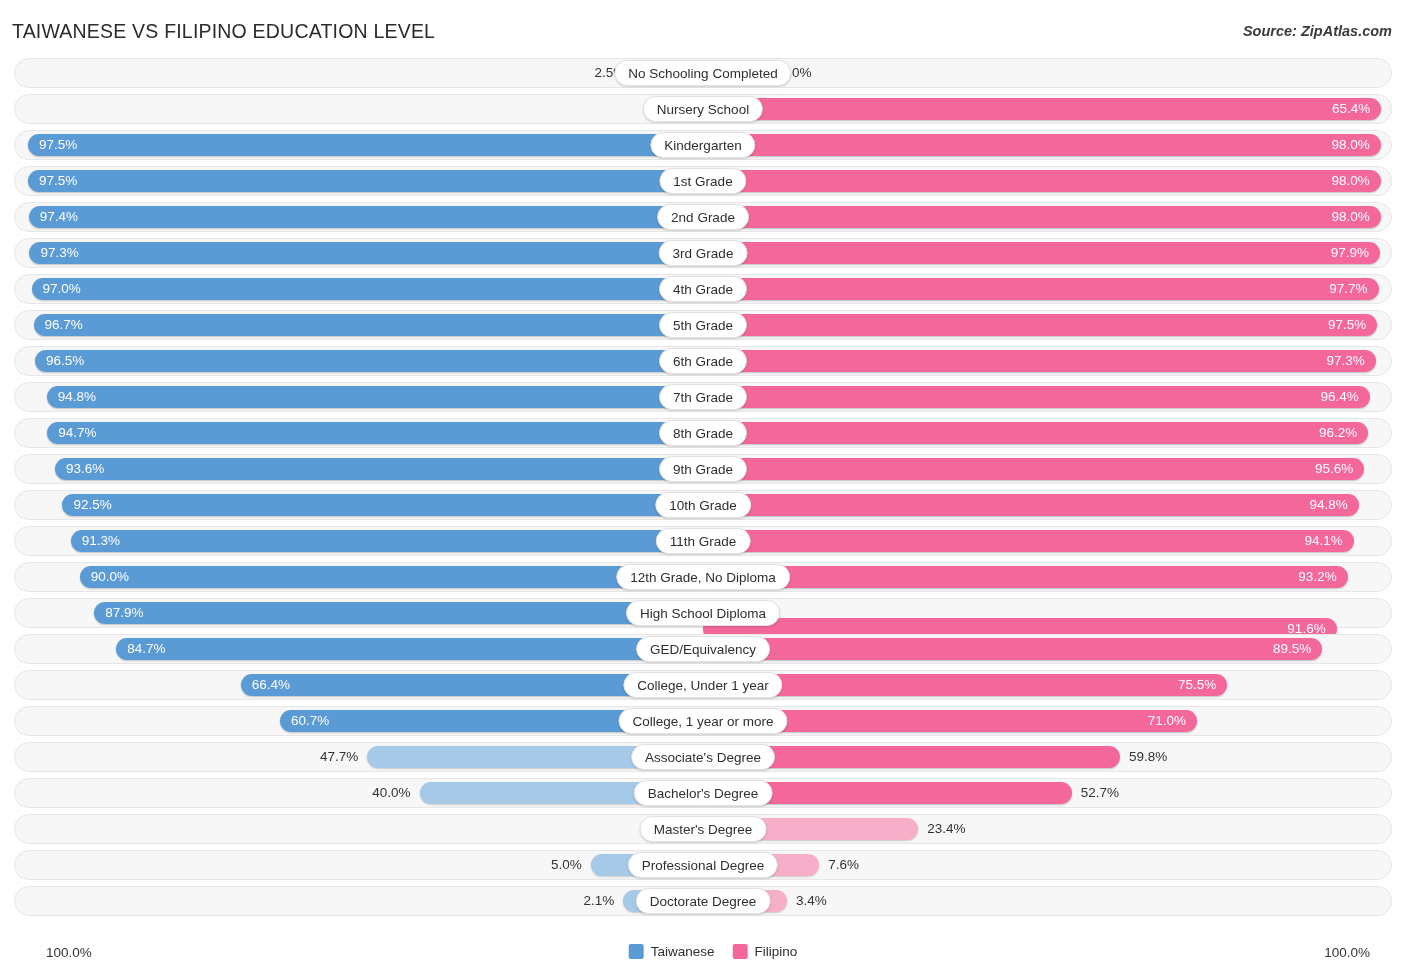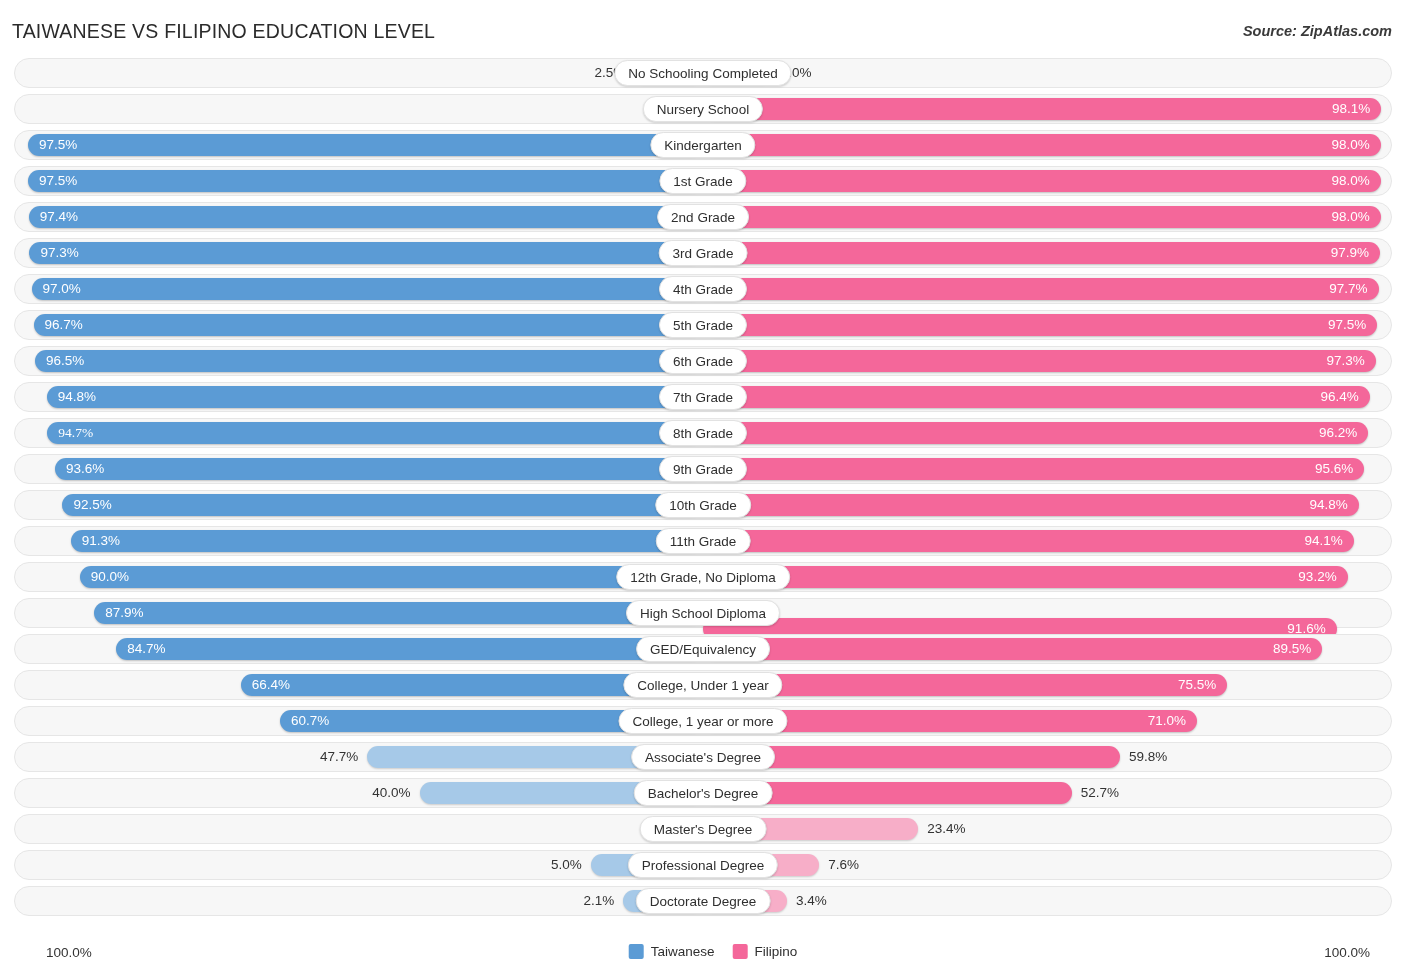--- a/index.html
+++ b/index.html
@@ -123,21 +123,21 @@
         <div class="half right">
           <div class="bar right pink-light" style="width: 10%;">
             <span class="val right outside">2.0%</span>
           </div>
         </div>
         <div class="cat-pill">No Schooling Completed</div>
       </div>
       <div class="row">
         <div class="half right">
           <div class="bar right pink" style="width: 98.6%;">
-            <span class="val right inside">98.1%</span>
+            <span class="val right inside">65.4%</span>
           </div>
         </div>
         <div class="cat-pill">Nursery School</div>
       </div>
       <div class="row">
         <div class="half left">
           <div class="bar left blue" style="width: 98.1%;">
             <span class="val left inside">97.5%</span>
           </div>
         </div>
@@ -234,21 +234,21 @@
         </div>
         <div class="half right">
           <div class="bar right pink" style="width: 96.9%;">
             <span class="val right inside">96.4%</span>
           </div>
         </div>
         <div class="cat-pill">7th Grade</div>
       </div>
       <div class="row">
         <div class="half left">
-          <div class="bar left blue" style="width: 95.3%; font-family: Liberation Serif, serif;">
+          <div class="bar left blue" style="width: 95.3%;">
             <span class="val left inside">94.7%</span>
           </div>
         </div>
         <div class="half right">
           <div class="bar right pink" style="width: 96.7%;">
             <span class="val right inside">96.2%</span>
           </div>
         </div>
         <div class="cat-pill">8th Grade</div>
       </div>

